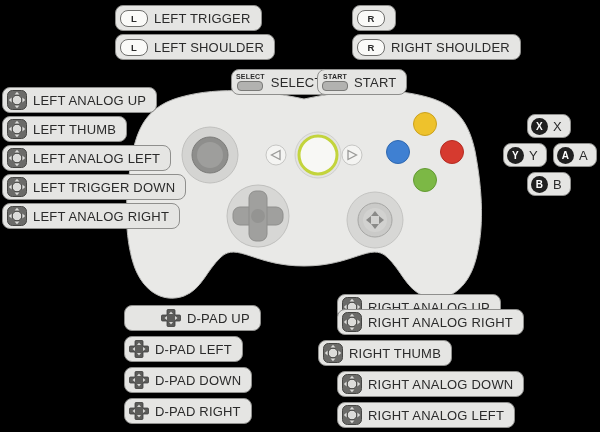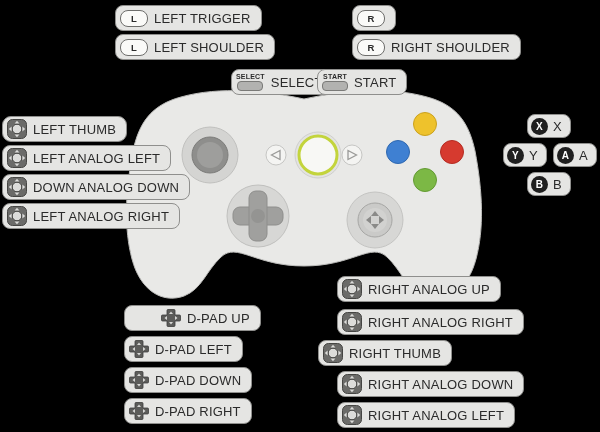--- a/index.html
+++ b/index.html
@@ -25,27 +25,27 @@
   .ss-bar{width:24px;height:8px;background:#b2b2b0;border:1px solid #7a7a78;border-radius:4px;}
   .face-badge{
     width:17px;height:17px;border-radius:50%;background:#1f1f1f;color:#fff;
     font-size:10px;font-weight:bold;display:flex;align-items:center;justify-content:center;
   }
   .ic{flex:0 0 auto;display:block;}
   
   .p-lt{left:115px;top:5px;}   .p-rt{left:352px;top:5px;}
   .p-ls{left:115px;top:34px;}  .p-rs{left:352px;top:34px;}
   .p-select{left:231px;top:69px;} .p-start{left:317px;top:69px;align-items:center;}
-  .p-lau{left:2px;top:87px;}  .p-lth{left:2px;top:116px;border-radius:9px;} .p-lal{left:2px;top:145px;}
+  .p-lau{left:2px;top:87px;}  .p-lth{left:2px;top:116px;} .p-lal{left:2px;top:145px;}
   .p-lad{left:2px;top:174px;} .p-lar{left:2px;top:203px;}
   .p-x{left:527px;top:114px;} .p-y{left:503px;top:143px;}
   .p-a{left:553px;top:143px;} .p-b{left:527px;top:172px;}
   .p-du{left:124px;top:305px;padding-left:36px;} .p-dl{left:124px;top:336px;}
   .p-dd{left:124px;top:367px;justify-content:center;} .p-dr{left:124px;top:398px;}
-  .p-rau{left:337px;top:276px;} .p-rar{left:337px;top:309px;} .p-rth{left:318px;top:340px;}
+  .p-rau{left:337px;top:294px;} .p-rar{left:337px;top:309px;} .p-rth{left:318px;top:340px;}
   .p-rad{left:337px;top:371px;} .p-ral{left:337px;top:402px;}
   .defs{position:absolute;width:0;height:0;overflow:hidden;}
 </style>
 </head>
 <body>
 
 <svg class="defs" aria-hidden="true">
   <defs>
     <symbol id="icon-analog" viewBox="0 0 20 20">
       <rect x="0.5" y="0.5" width="19" height="19" rx="5" fill="#6b6b69" stroke="#454543"></rect>
@@ -141,37 +141,43 @@
     <span>SELECT</span>
   </div>
   <div class="pill p-start">
     <span class="ss">
       <span class="ss-caption">START</span>
       <span class="ss-bar"></span>
     </span>
     <span>START</span>
   </div>
 
+  <div class="pill p-lau">
+    <svg class="ic" width="20" height="20">
+        <use href="#icon-analog"></use>
+      </svg>
+    <span>LEFT ANALOG UP</span>
+  </div>
   <div class="pill p-lth">
     <svg class="ic" width="20" height="20">
         <use href="#icon-analog"></use>
       </svg>
     <span>LEFT THUMB</span>
   </div>
   <div class="pill p-lal">
     <svg class="ic" width="20" height="20">
         <use href="#icon-analog"></use>
       </svg>
     <span>LEFT ANALOG LEFT</span>
   </div>
   <div class="pill p-lad">
     <svg class="ic" width="20" height="20">
         <use href="#icon-analog"></use>
       </svg>
-    <span>DOWN ANALOG DOWN</span>
+    <span>LEFT TRIGGER DOWN</span>
   </div>
   <div class="pill p-lar">
     <svg class="ic" width="20" height="20">
         <use href="#icon-analog"></use>
       </svg>
     <span>LEFT ANALOG RIGHT</span>
   </div>
 
   <div class="pill small p-x">
     <span class="face-badge">X</span>

